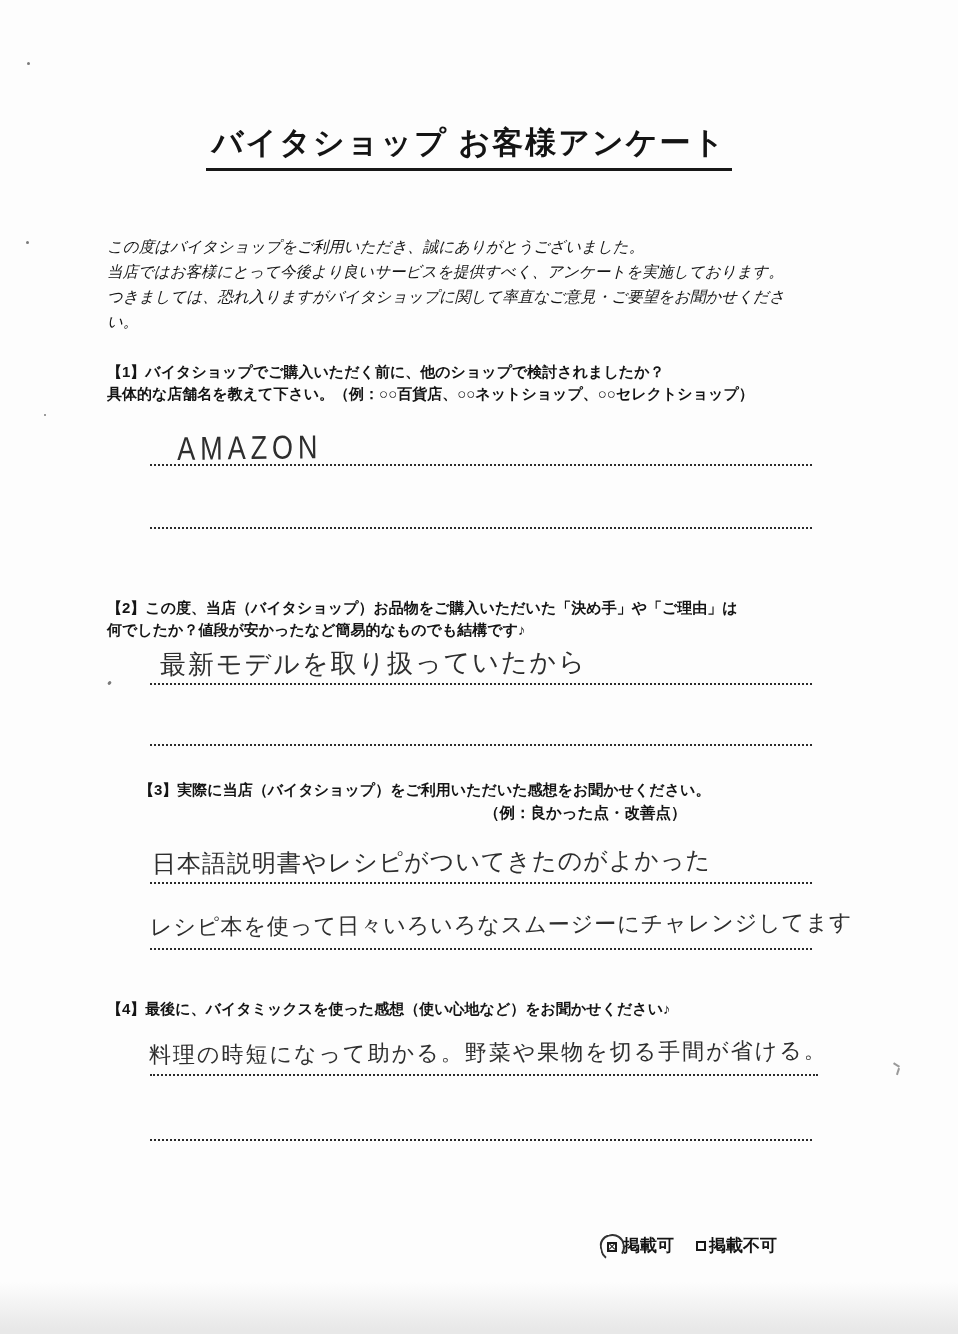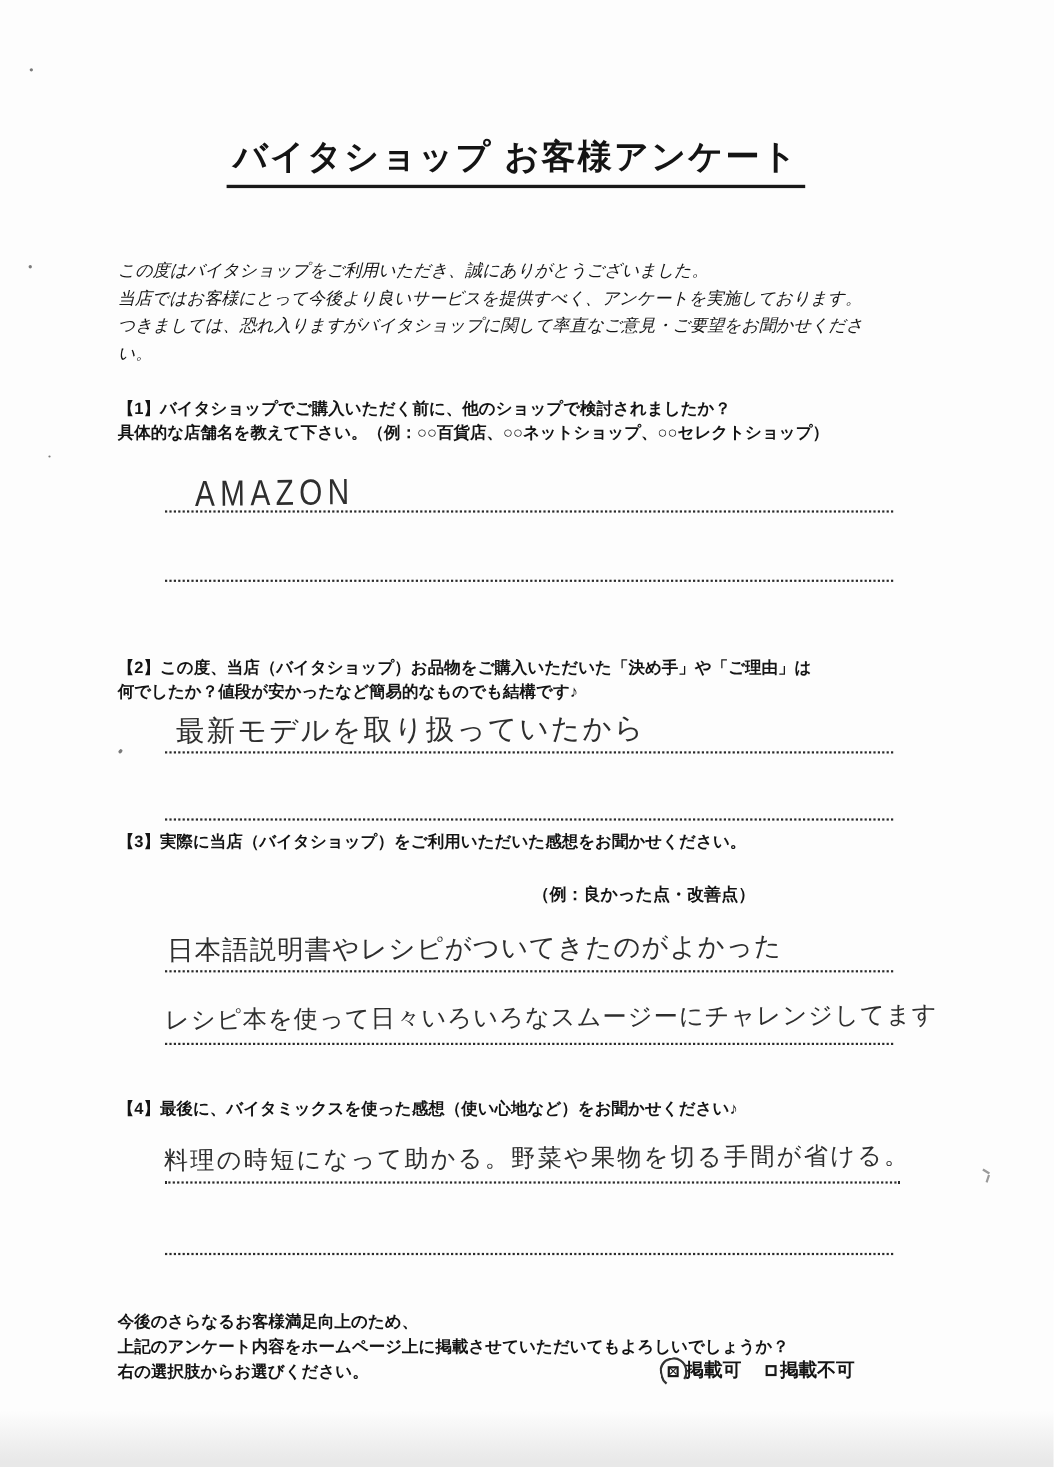--- a/index.html
+++ b/index.html
@@ -31,21 +31,21 @@
     white-space:pre-line;
     font-style:italic;
   }
   .qlabel{
     position:absolute;left:107px;width:760px;
     font-size:15px;line-height:22px;font-weight:bold;
     white-space:pre-line;
   }
   .q1-label{top:361px;}
   .q2-label{top:581px;margin-top:16px;}
-  .q3-label{top:755px;}
+  .q3-label{top:779px;margin-left:32px;}
   .q3-example{
     position:absolute;left:484px;top:803px;
     font-size:15.5px;font-weight:bold;white-space:nowrap;text-align:right;
   }
   .q4-label{top:998px;}
   .footer-text{
     position:absolute;left:107px;top:1190px;width:760px;
     font-size:15px;line-height:23px;font-weight:bold;
     white-space:pre-line;
   }
@@ -156,23 +156,20 @@
   <div class="hand hand-q3a">日本語説明書やレシピがついてきたのがよかった</div>
   <div class="dotline dl5"></div>
   <div class="hand hand-q3b">レシピ本を使って日々いろいろなスムージーにチャレンジしてます</div>
   <div class="dotline dl6"></div>
 
   <div class="qlabel q4-label">【4】最後に、バイタミックスを使った感想（使い心地など）をお聞かせください♪</div>
   <div class="hand hand-q4">料理の時短になって助かる。野菜や果物を切る手間が省ける。</div>
   <div class="dotline dl7"></div>
   <div class="dotline dl8"></div>
 
-  <div class="footer-text">今後のさらなるお客様満足向上のため、
-上記のアンケート内容をホームページ上に掲載させていただいてもよろしいでしょうか？
-右の選択肢からお選びください。</div>
   <div class="consent">
     <span class="opt">
       <span class="pen-circle">
         <span class="cb checked"></span>
       </span>
       <span>掲載可</span>
     </span>
     <span class="opt">
       <span class="cb"></span>
       <span>掲載不可</span>

